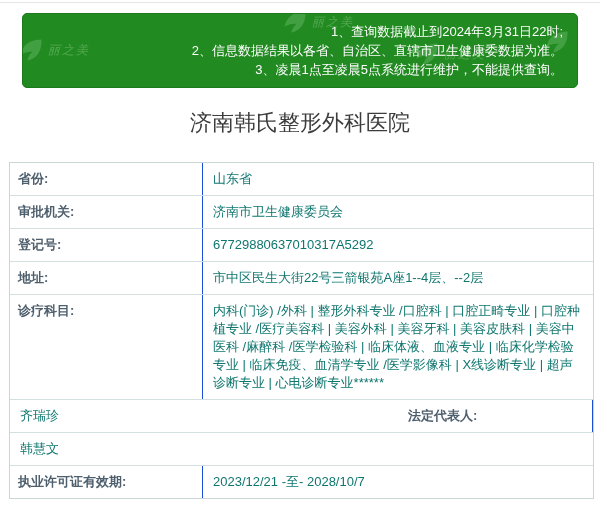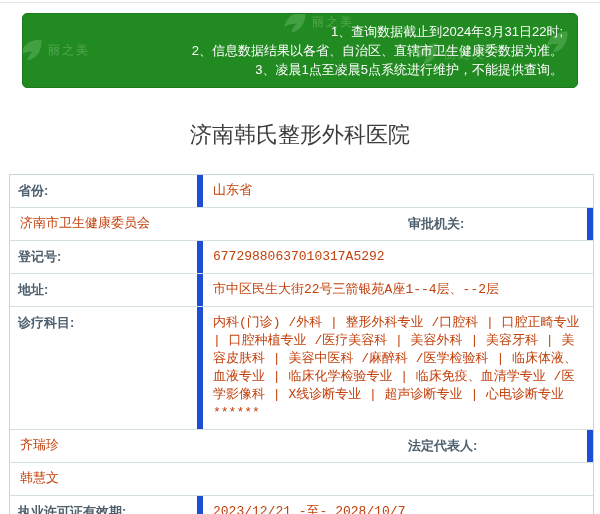--- a/index.html
+++ b/index.html
@@ -23,55 +23,55 @@
     line-height:19px;
     overflow:hidden;
     box-sizing:border-box;
     min-height:71px;
   }
   .notice-line{position:relative;z-index:2;white-space:nowrap;text-align:right;}
 
   
   .wm{
     position:absolute;display:flex;align-items:center;gap:3px;
-    z-index:1;opacity:.30;color:#bfe6b2;font-size:12px;
+    z-index:1;opacity:.30;color:#bfe6b2;font-size:12px;font-style:italic;
     pointer-events:none;
   }
   .wm svg{width:28px;height:28px;fill:#8fd48f;}
   .wm .wm-text{letter-spacing:2px;}
 
   
   .title{
     text-align:center;
     color:#3c3c3c;
     font-size:22px;
     line-height:30px;
     font-weight:400;
-    margin-top:32px;
+    margin-top:20px;
   }
 
   
   .info-table{
     margin:24px 6px 0 9px;
     width:585px;
     border:1px solid #c9d7d7;
     box-sizing:border-box;
     font-size:13px;
   }
   .row{display:flex;border-top:1px solid #d4dfdf;}
   .row:first-child{border-top:none;}
   .cell{padding:7px 10px;line-height:18px;box-sizing:border-box;}
   .cell.label{
     flex:0 0 193px;
     padding-left:8px;
-    border-right:6px solid #1d4ed8;
+    border-right:1px solid #1d4ed8;
     color:#4e5f6d;
     font-weight:700;
   }
-  .cell.value{flex:1;color:#c2410c;font-family:Liberation Mono, monospace;}
+  .cell.value{flex:1;color:#0f766e;}
 </style>
 </head>
 <body>
 
 <div class="top-line"></div>
 
 <div class="notice">
   <span class="wm" style="left:-6px;top:22px;">
     <svg viewBox="0 0 24 24">
         <path d="M21 3c-9 0-16 4-18 13 4.5-2.5 7-2.5 10.5-2.5-2.5 2-4 4.5-4.7 7.5C17 19.5 21.5 12.5 21 3z"></path>
@@ -101,22 +101,22 @@
 </div>
 
 <div class="title">济南韩氏整形外科医院</div>
 
 <div class="info-table">
   <div class="row">
     <div class="cell label">省份:</div>
     <div class="cell value">山东省</div>
   </div>
   <div class="row">
+    <div class="cell label">审批机关:</div>
     <div class="cell value">济南市卫生健康委员会</div>
-    <div class="cell label">审批机关:</div>
   </div>
   <div class="row">
     <div class="cell label">登记号:</div>
     <div class="cell value">67729880637010317A5292</div>
   </div>
   <div class="row">
     <div class="cell label">地址:</div>
     <div class="cell value">市中区民生大街22号三箭银苑A座1--4层、--2层</div>
   </div>
   <div class="row">

